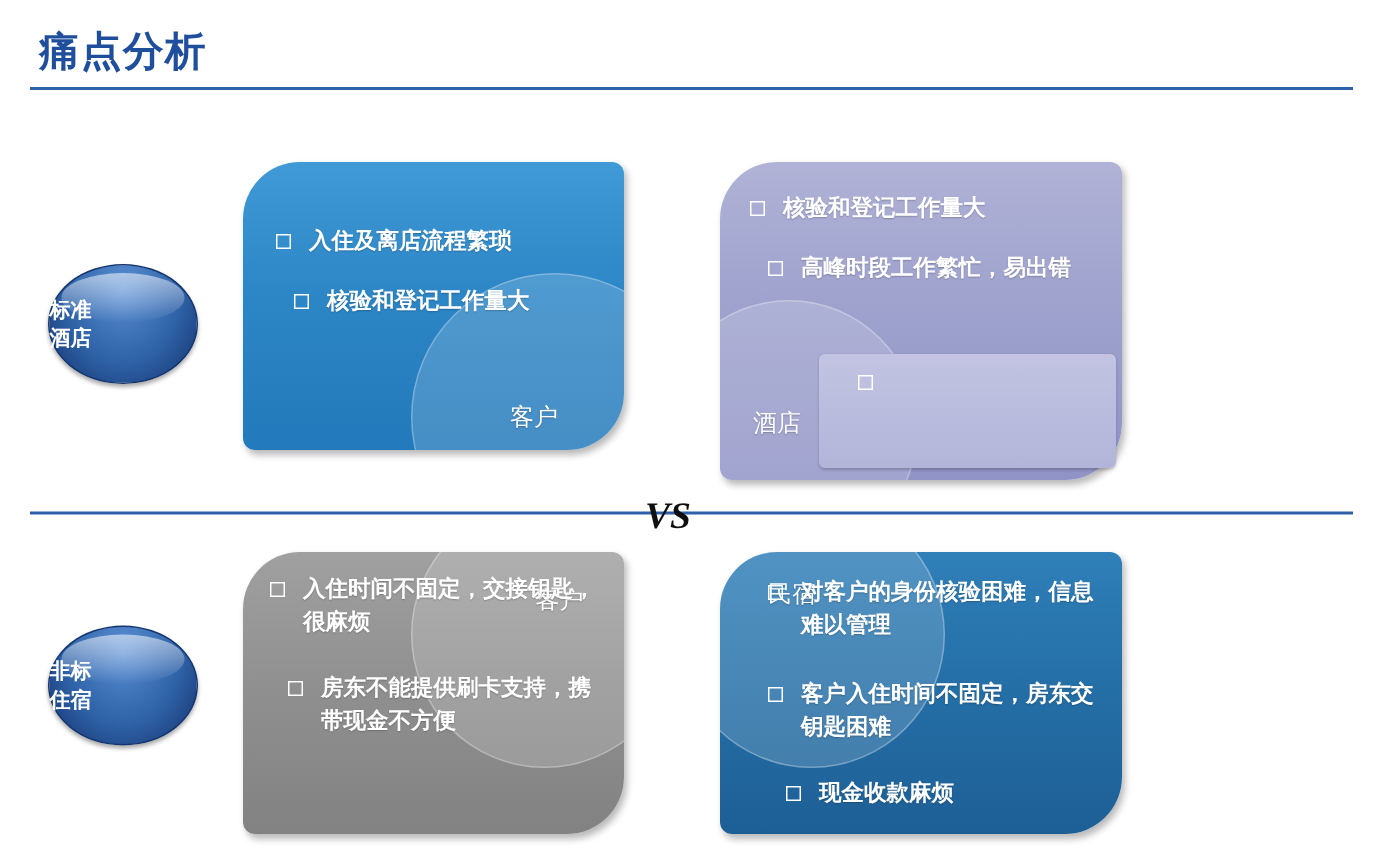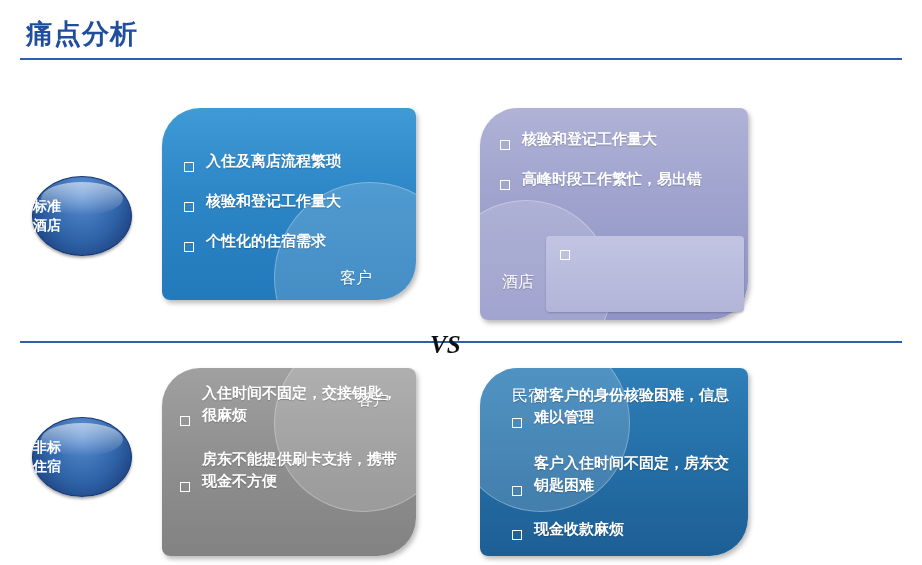--- a/index.html
+++ b/index.html
@@ -92,22 +92,22 @@
   
   .subbox{
     position:absolute;left:546px;top:236px;width:198px;height:76px;
     background:linear-gradient(to bottom,#c2c4e2 0%,#b2b5d9 100%);
     border-radius:4px;
     box-shadow:0 1px 2px rgba(0,0,0,.2);
   }
 
   
   .bullets{position:absolute;z-index:5;}
-  .bi{display:flex;margin-bottom:18px;align-items:flex-end;}
-  .bi:last-child{margin-bottom:0;}
+  .bi{display:flex;margin-bottom:18px;}
+  .bi:last-child{margin-bottom:0;margin-left:12px;}
   .bi .mark{
     flex:0 0 auto;width:8px;height:8px;border:1.5px solid #ffffff;
     margin-right:12px;margin-top:6px;background:transparent;
   }
   .bi .txt{
     color:#ffffff;font-size:15px;font-weight:bold;line-height:22px;
     text-shadow:0 1px 1px rgba(0,0,0,.22);
   }
 
   .la{left:184px;top:150px;width:220px;}
@@ -151,24 +151,20 @@
   </div>
   <div class="bullets la">
     <div class="bi">
       <span class="mark"></span>
       <span class="txt">入住及离店流程繁琐</span>
     </div>
     <div class="bi">
       <span class="mark"></span>
       <span class="txt">核验和登记工作量大</span>
     </div>
-    <div class="bi">
-      <span class="mark"></span>
-      <span class="txt">个性化的住宿需求</span>
-    </div>
   </div>
 
   <div class="panel p-b">
     <div class="bubble" style="left:-40px;top:92px;width:170px;height:170px;"></div>
     <div class="bubble-label" style="left:22px;top:164px;">酒店</div>
   </div>
   <div class="subbox"></div>
   <div class="bullets lb">
     <div class="bi">
       <span class="mark"></span>

